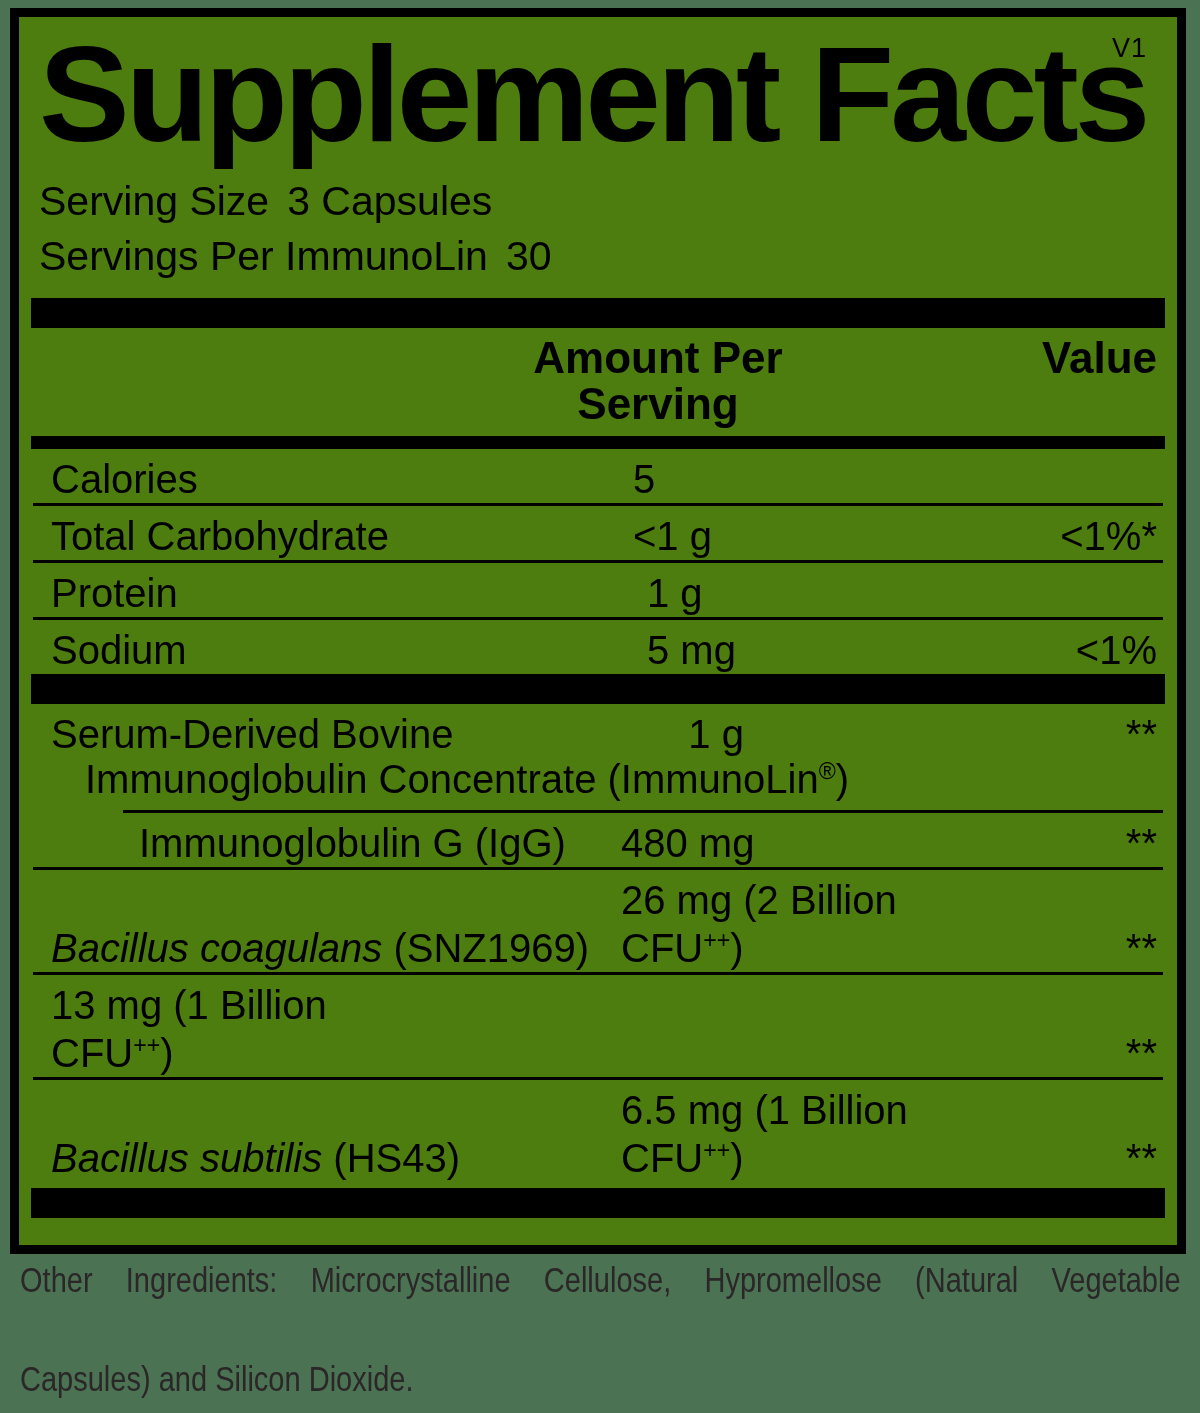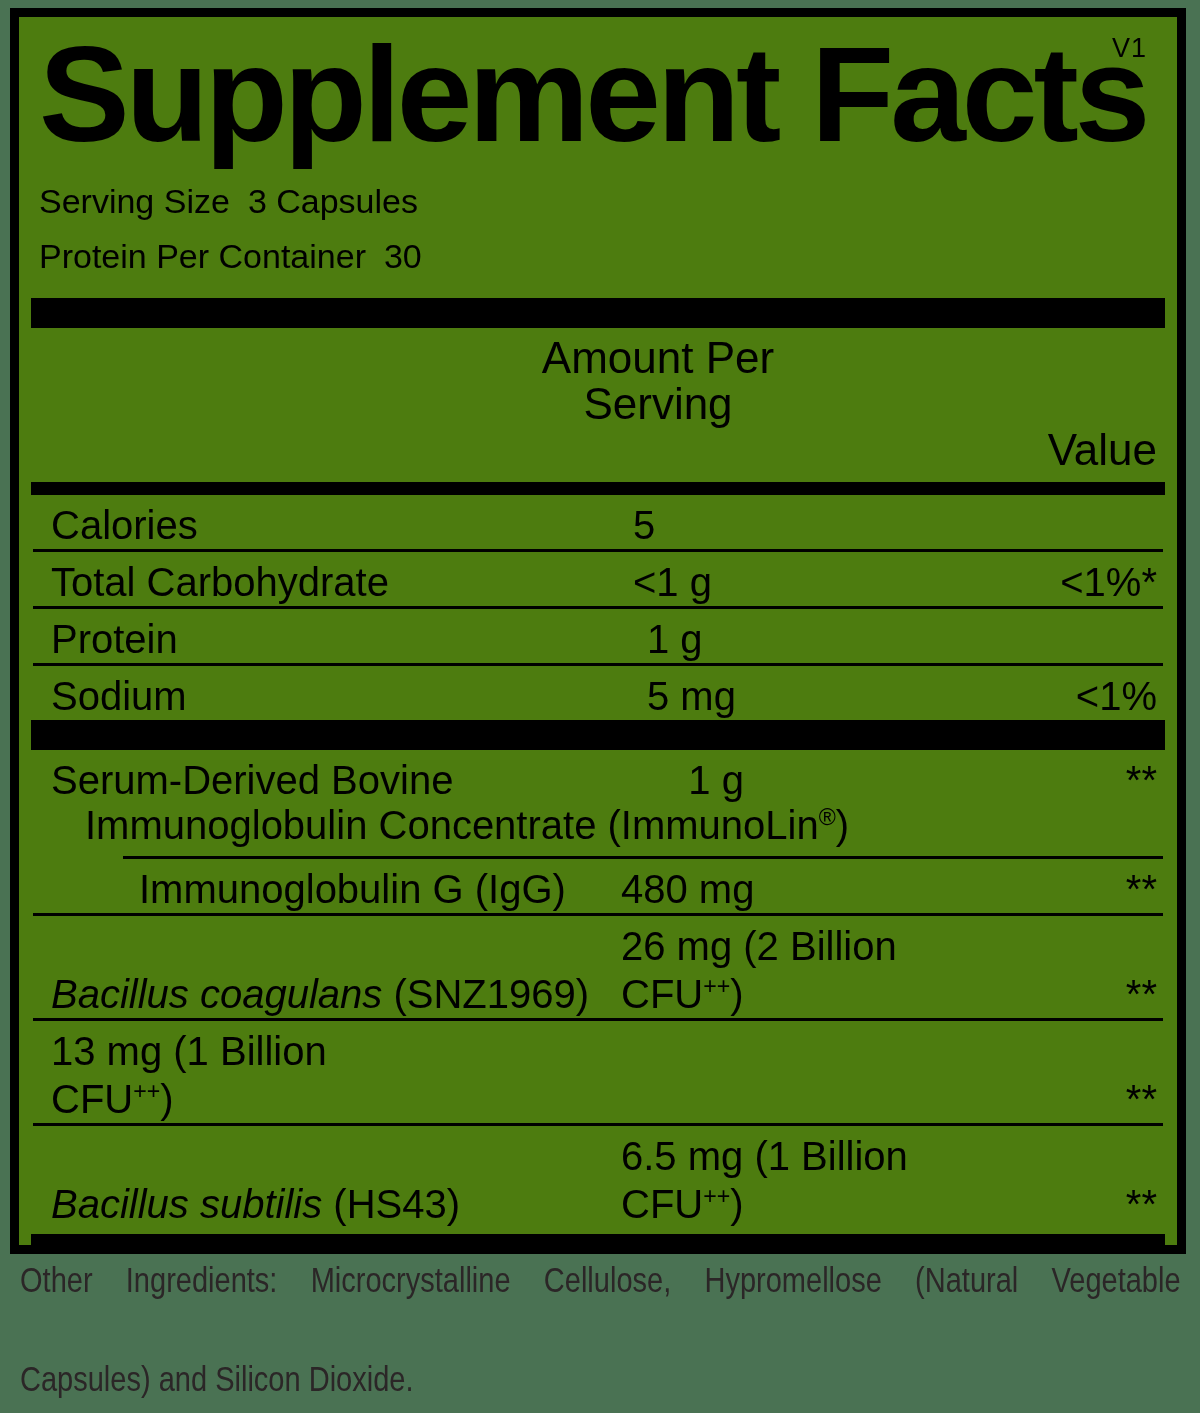--- a/index.html
+++ b/index.html
@@ -4,29 +4,29 @@
 <style>
   html,body{margin:0;padding:0;}
   body{width:1200px;height:1413px;background:#4a7253;font-family:"Liberation Sans",sans-serif;position:relative;overflow:hidden;}
   .page{position:absolute;inset:0;}
 
   
   .box{position:absolute;left:10px;top:8px;width:1176px;height:1246px;background:#4d7c0f;
        border:9px solid #000;box-sizing:border-box;padding:0 20px;overflow:hidden;color:#000;}
   .v1{position:absolute;top:16px;right:30px;font-size:27px;letter-spacing:1px;}
   .title{font-size:136px;font-weight:bold;letter-spacing:-4px;line-height:1.02;margin-top:8px;white-space:nowrap;}
-  .serving{margin-top:10px;font-size:34px;line-height:55px;}
+  .serving{margin-top:10px;font-size:41px;line-height:55px;}
   .serving .val{margin-left:18px;}
   .bar{background:#000;margin:0 -8px;}
   .b1{height:30px;margin-top:14px;}
   .b2{height:13px;}
   .b3{height:30px;}
   .b4{height:30px;margin-top:6px;}
 
-  .hdr{display:flex;font-weight:normal;font-size:44px;line-height:46px;padding:7px 0 9px;flex-direction:column;}
+  .hdr{display:flex;font-weight:bold;font-size:44px;line-height:46px;padding:7px 0 9px;}
   .hdr .amt{margin-left:419px;width:400px;text-align:center;}
   .hdr .dvh{flex:1;text-align:right;}
 
   .row{display:flex;align-items:flex-end;font-size:40px;line-height:48px;padding:6px 0 0;margin-left:12px;}
   .c1{width:570px;}
   .c2{width:406px;}
   .c3{flex:1;text-align:right;}
   .pl1{padding-left:12px;}
   .pl2{padding-left:26px;}
   .pl3{padding-left:36px;}
@@ -52,21 +52,21 @@
 
   <div class="box">
     <div class="v1">V1</div>
     <div class="title">Supplement Facts</div>
 
     <div class="serving">
       <div>
         <span>Serving Size</span><span class="val">3 Capsules</span>
       </div>
       <div>
-        <span>Protein Per Container</span><span class="val">30</span>
+        <span>Servings Per ImmunoLin</span><span class="val">30</span>
       </div>
     </div>
 
     <div class="bar b1"></div>
 
     <div class="hdr">
       <div class="amt">
         <div>Amount Per</div>
         <div>Serving</div>
       </div>

